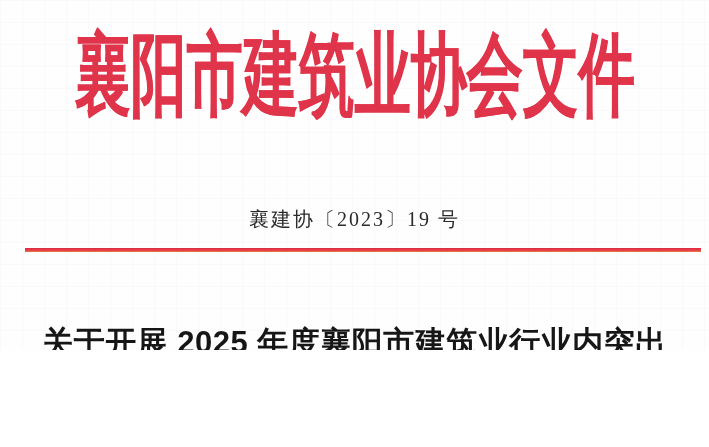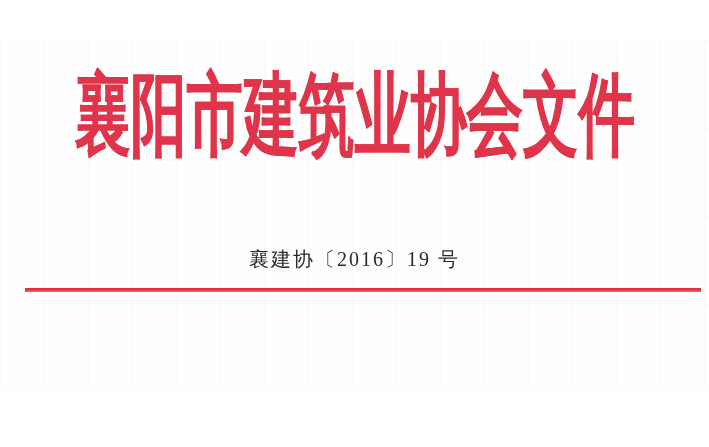--- a/index.html
+++ b/index.html
@@ -9,21 +9,20 @@
     width: 709px;
     height: 350px;
     overflow: hidden;
     background-color: #fefefe;
     
     background-image:
       linear-gradient(rgba(120,130,150,0.035) 1px, transparent 1px),
       linear-gradient(90deg, rgba(120,130,150,0.035) 1px, transparent 1px);
     background-size: 22px 22px;
     font-family: "Liberation Serif", "DejaVu Serif", serif;
-    margin-top: 40px;
   }
 
   
   .org-title {
     position: absolute;
     top: 30px;
     left: 0;
     right: 0;
     text-align: center;
     font-family: "Liberation Serif", "DejaVu Serif", serif;
@@ -89,22 +88,23 @@
     border-radius: 1px;
   }
 </style>
 </head>
 <body>
 
 <div class="page">
 
   <div class="org-title">襄阳市建筑业协会文件</div>
 
-  <div class="doc-number">襄建协〔2016〕19 号</div>
+  <div class="doc-number">襄建协〔2023〕19 号</div>
 
   <div class="red-line"></div>
 
   <div class="main-title">
+    <div class="line">关于开展 2025 年度襄阳市建筑业行业内突出</div>
   </div>
 
   <div class="scan-speck"></div>
 
 </div>
 
 </body></html>

